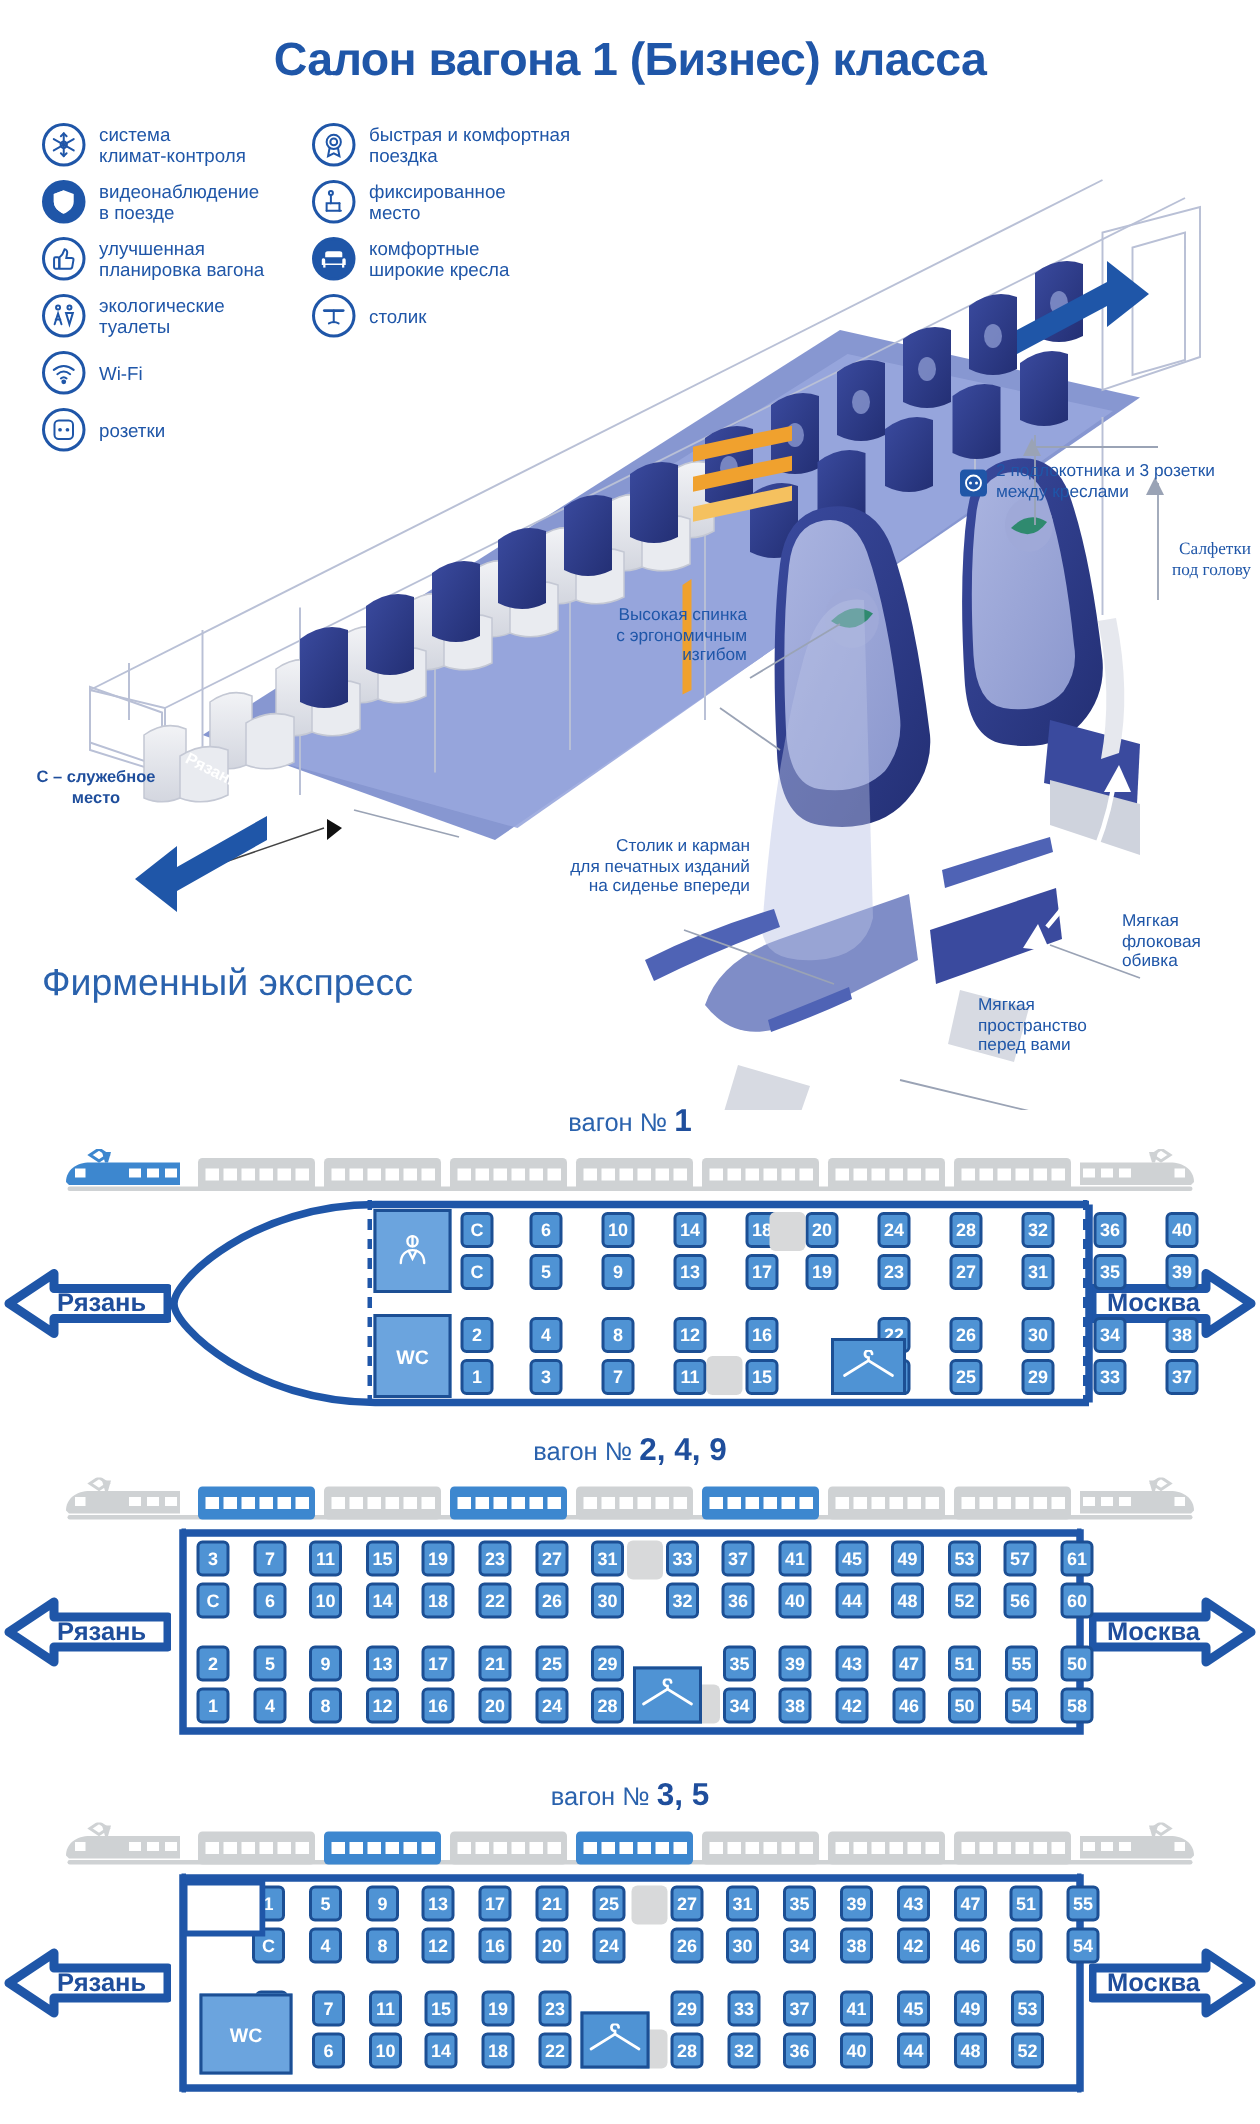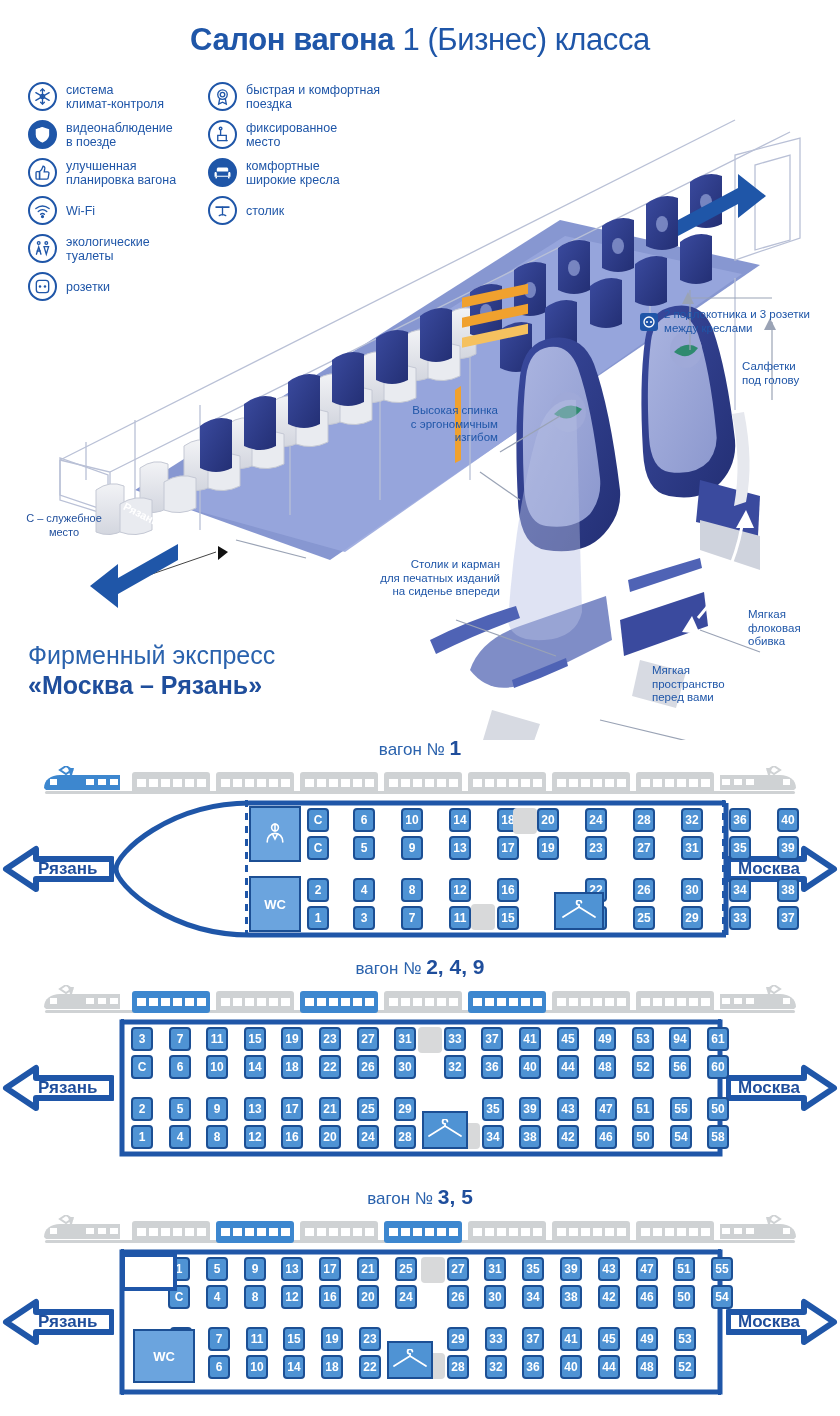--- a/index.html
+++ b/index.html
@@ -8,40 +8,40 @@
     font-family:"Liberation Sans","DejaVu Sans",sans-serif;color:#1f4e9c;
   }
   .abs{position:absolute;}
 
   
   #title{
     top:22px;left:0;width:840px;text-align:center;
     font-size:31px;letter-spacing:-.4px;color:#1f56a8;white-space:nowrap;
   }
   #title b{font-weight:bold;}
-  #title span.light{font-weight:normal;}
+  #title span.light{font-weight:bold;}
 
   
   .feat{display:flex;align-items:center;gap:9px;margin-bottom:9px;}
   .feat .ic{
     width:29px;height:29px;min-width:29px;border-radius:50%;
     border:2px solid #1f56a8;display:flex;align-items:center;justify-content:center;
     box-sizing:border-box;color:#1f56a8;
   }
   .feat .ic.filled{background:#1f56a8;color:#fff;}
   .feat .tx{font-size:12.5px;line-height:14px;color:#1f56a8;}
   #featcol1{top:82px;left:28px;width:180px;}
   #featcol2{top:82px;left:208px;width:230px;}
 
   
   #illus{top:60px;left:0;width:840px;height:680px;}
 
   
   .lbl{font-size:11.5px;line-height:13.5px;color:#1f56a8;}
-  .lbl.b{font-weight:normal;}
+  .lbl.b{font-weight:bold;}
 
   
   #express{top:640px;left:28px;}
   #express .l1{font-size:25px;color:#2a62ad;line-height:30px;}
   #express .l2{font-size:25px;font-weight:bold;color:#1f4e9c;line-height:30px;}
 
   
   .carblock{left:0;width:840px;}
   .cartitle{text-align:center;font-size:17px;color:#2a62ad;}
   .cartitle b{font-size:21px;font-weight:bold;color:#1f4e9c;}
@@ -258,21 +258,21 @@
     <svg width="12" height="12" viewBox="0 0 12 12">
         <circle cx="6" cy="6" r="5" fill="none" stroke="#fff" stroke-width="1.3"></circle>
         <circle cx="4" cy="6" r="1" fill="#fff"></circle>
         <circle cx="8" cy="6" r="1" fill="#fff"></circle>
       </svg>
   </div>
   <div class="lbl" style="white-space:pre-line;">2 подлокотника и 3 розетки
 между креслами</div>
 </div>
 
-<div class="abs lbl" style="top:360px;left:742px;width:92px;white-space:pre-line;text-align:left;">Салфетки
+<div class="abs lbl" style="top:360px;left:742px;width:92px;white-space:pre-line;text-align:right;font-family:Liberation Serif, serif;">Салфетки
 под голову</div>
 
 <div class="abs lbl" style="top:404px;left:368px;width:130px;white-space:pre-line;text-align:right;">Высокая спинка
 с эргономичным
 изгибом</div>
 
 <div class="abs lbl" style="top:558px;left:350px;width:150px;white-space:pre-line;text-align:right;">Столик и карман
 для печатных изданий
 на сиденье впереди</div>
 
@@ -319,43 +319,43 @@
           </g>
         </svg>
       </div>
       <div class="tx" style="white-space: pre-line;">улучшенная
 планировка вагона</div>
     </div>
     <div class="feat">
       <div class="ic">
         <svg width="19" height="19" viewBox="0 0 20 20">
           <g fill="none" stroke="currentColor" stroke-width="1.4" stroke-linecap="round">
-        <path d="M3 8 Q10 2.5 17 8"></path>
-            <path d="M5.5 11 Q10 7.2 14.5 11"></path>
-            <path d="M8 14 Q10 12.2 12 14"></path>
-        <circle cx="10" cy="16.4" r="1" fill="currentColor"></circle>
-          </g>
-        </svg>
-      </div>
-      <div class="tx" style="white-space: pre-line;">Wi-Fi</div>
-    </div>
-    <div class="feat">
-      <div class="ic">
-        <svg width="19" height="19" viewBox="0 0 20 20">
-          <g fill="none" stroke="currentColor" stroke-width="1.4" stroke-linecap="round">
         <circle cx="6" cy="4.2" r="1.4"></circle>
             <path d="M3.6 16 L6 8.4 L8.4 16"></path>
             <line x1="4.4" y1="12.6" x2="7.6" y2="12.6"></line>
         <circle cx="14" cy="4.2" r="1.4"></circle>
             <path d="M16.4 8 L14 16 L11.6 8 Z"></path>
           </g>
         </svg>
       </div>
       <div class="tx" style="white-space: pre-line;">экологические
 туалеты</div>
+    </div>
+    <div class="feat">
+      <div class="ic">
+        <svg width="19" height="19" viewBox="0 0 20 20">
+          <g fill="none" stroke="currentColor" stroke-width="1.4" stroke-linecap="round">
+        <path d="M3 8 Q10 2.5 17 8"></path>
+            <path d="M5.5 11 Q10 7.2 14.5 11"></path>
+            <path d="M8 14 Q10 12.2 12 14"></path>
+        <circle cx="10" cy="16.4" r="1" fill="currentColor"></circle>
+          </g>
+        </svg>
+      </div>
+      <div class="tx" style="white-space: pre-line;">Wi-Fi</div>
     </div>
     <div class="feat">
       <div class="ic">
         <svg width="19" height="19" viewBox="0 0 20 20">
           <g fill="none" stroke="currentColor" stroke-width="1.4" stroke-linecap="round">
         <rect x="3.5" y="3.5" width="13" height="13" rx="3"></rect>
         <circle cx="7.4" cy="10" r="1.3" fill="currentColor" stroke="none"></circle>
         <circle cx="12.6" cy="10" r="1.3" fill="currentColor" stroke="none"></circle>
           </g>
         </svg>
@@ -413,21 +413,20 @@
         <path d="M6.6 15.4 Q10 13.4 13.4 15.4"></path>
           </g>
         </svg>
       </div>
       <div class="tx" style="white-space: pre-line;">столик</div>
     </div>
   </div>
 
 <div class="abs" id="express">
   <div class="l1">Фирменный экспресс</div>
-  <div class="l2">«Москва – Рязань»</div>
 </div>
 
 <div class="abs carblock" id="car-0" style="top:736px;height:214px;">
     <div class="cartitle"><span>вагон №</span>
                  <b>1</b></div>
     <div class="trainstrip">
       <div class="trail"></div>
       <svg class="abs" style="left:42px;top:2px;" width="86" height="30" viewBox="0 0 86 30">
       <path d="M2 22 C2 14 9 9 18 9 L78 9 L78 24 L4 24 Z" fill="#3d87cf"></path>
       <path d="M28 9 L26 2 L32 2 L30 9" fill="#3d87cf"></path>
@@ -781,21 +780,21 @@
       </div>
       <div class="seatpair" style="left:594px;top:10px;">
         <div class="seat top">49</div>
         <div class="seat bot">48</div>
       </div>
       <div class="seatpair" style="left:632px;top:10px;">
         <div class="seat top">53</div>
         <div class="seat bot">52</div>
       </div>
       <div class="seatpair" style="left:669px;top:10px;">
-        <div class="seat top">94</div>
+        <div class="seat top">57</div>
         <div class="seat bot">56</div>
       </div>
       <div class="seatpair" style="left:707px;top:10px;">
         <div class="seat top">61</div>
         <div class="seat bot">60</div>
       </div>
       <div class="seatpair" style="left:131px;top:80px;">
         <div class="seat top">2</div>
         <div class="seat bot">1</div>
       </div>

